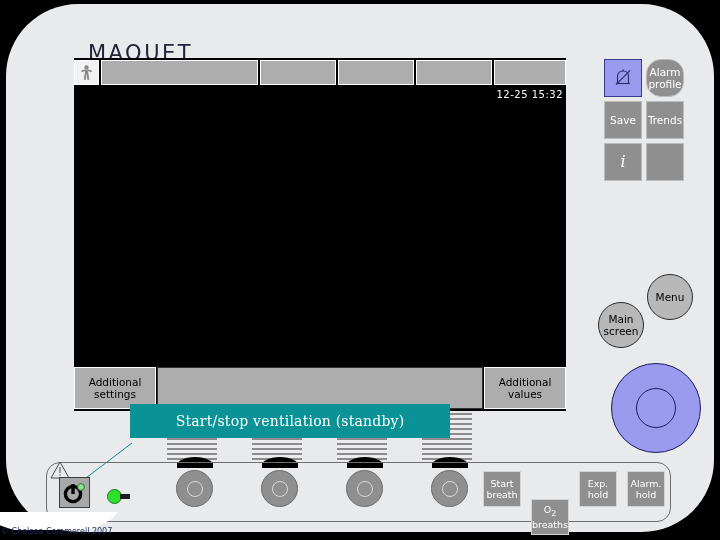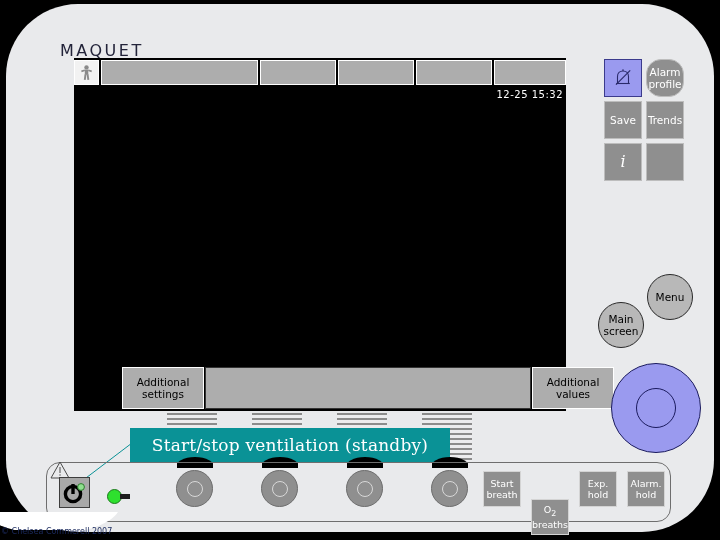--- a/index.html
+++ b/index.html
@@ -23,24 +23,24 @@
     top: 4px;
     width: 708px;
     height: 528px;
     background: #e9eaec;
     border-radius: 72px 72px 72px 72px;
   }
 
   
   .logo {
     position: absolute;
-    left: 60px;
+    left: 88px;
     top: 41px;
     font-family: "DejaVu Sans", sans-serif;
-    font-size: 16px;
+    font-size: 21px;
     letter-spacing: 2.5px;
     color: #23243a;
     font-weight: 400;
     text-align: center;
   }
 
   
   .screen {
     position: absolute;
     left: 74px;
@@ -94,21 +94,20 @@
 
   
   .screen-bottom {
     position: absolute;
     left: 0px;
     bottom: 2px;
     width: 492px;
     height: 42px;
     display: flex;
     align-items: stretch;
-    padding-left: 48px;
   }
   .sb-btn {
     width: 82px;
     background: #adadad;
     border: 1px solid #ffffff;
     box-sizing: border-box;
     color: #000000;
     font-size: 10.5px;
     line-height: 12px;
     display: flex;
@@ -338,30 +337,30 @@
   }
   #br-start-breath { left: 483px; }
   #br-o2-breaths   { left: 531px; margin-top: 28px; }
   #br-exp-hold     { left: 579px; }
   #br-insp-hold    { left: 627px; }
 
   
   .callout {
     position: absolute;
     left: 130px;
-    top: 428px;
+    top: 404px;
     width: 320px;
     height: 34px;
     background: #0a9296;
     display: flex;
     align-items: center;
     justify-content: center;
     color: #ffffff;
     font-family: "DejaVu Serif", serif;
-    font-size: 17px;
+    font-size: 14px;
     letter-spacing: 0.2px;
   }
   .callout-line {
     position: absolute;
     left: 80px;
     top: 441px;
     width: 54px;
     height: 42px;
     pointer-events: none;
   }

